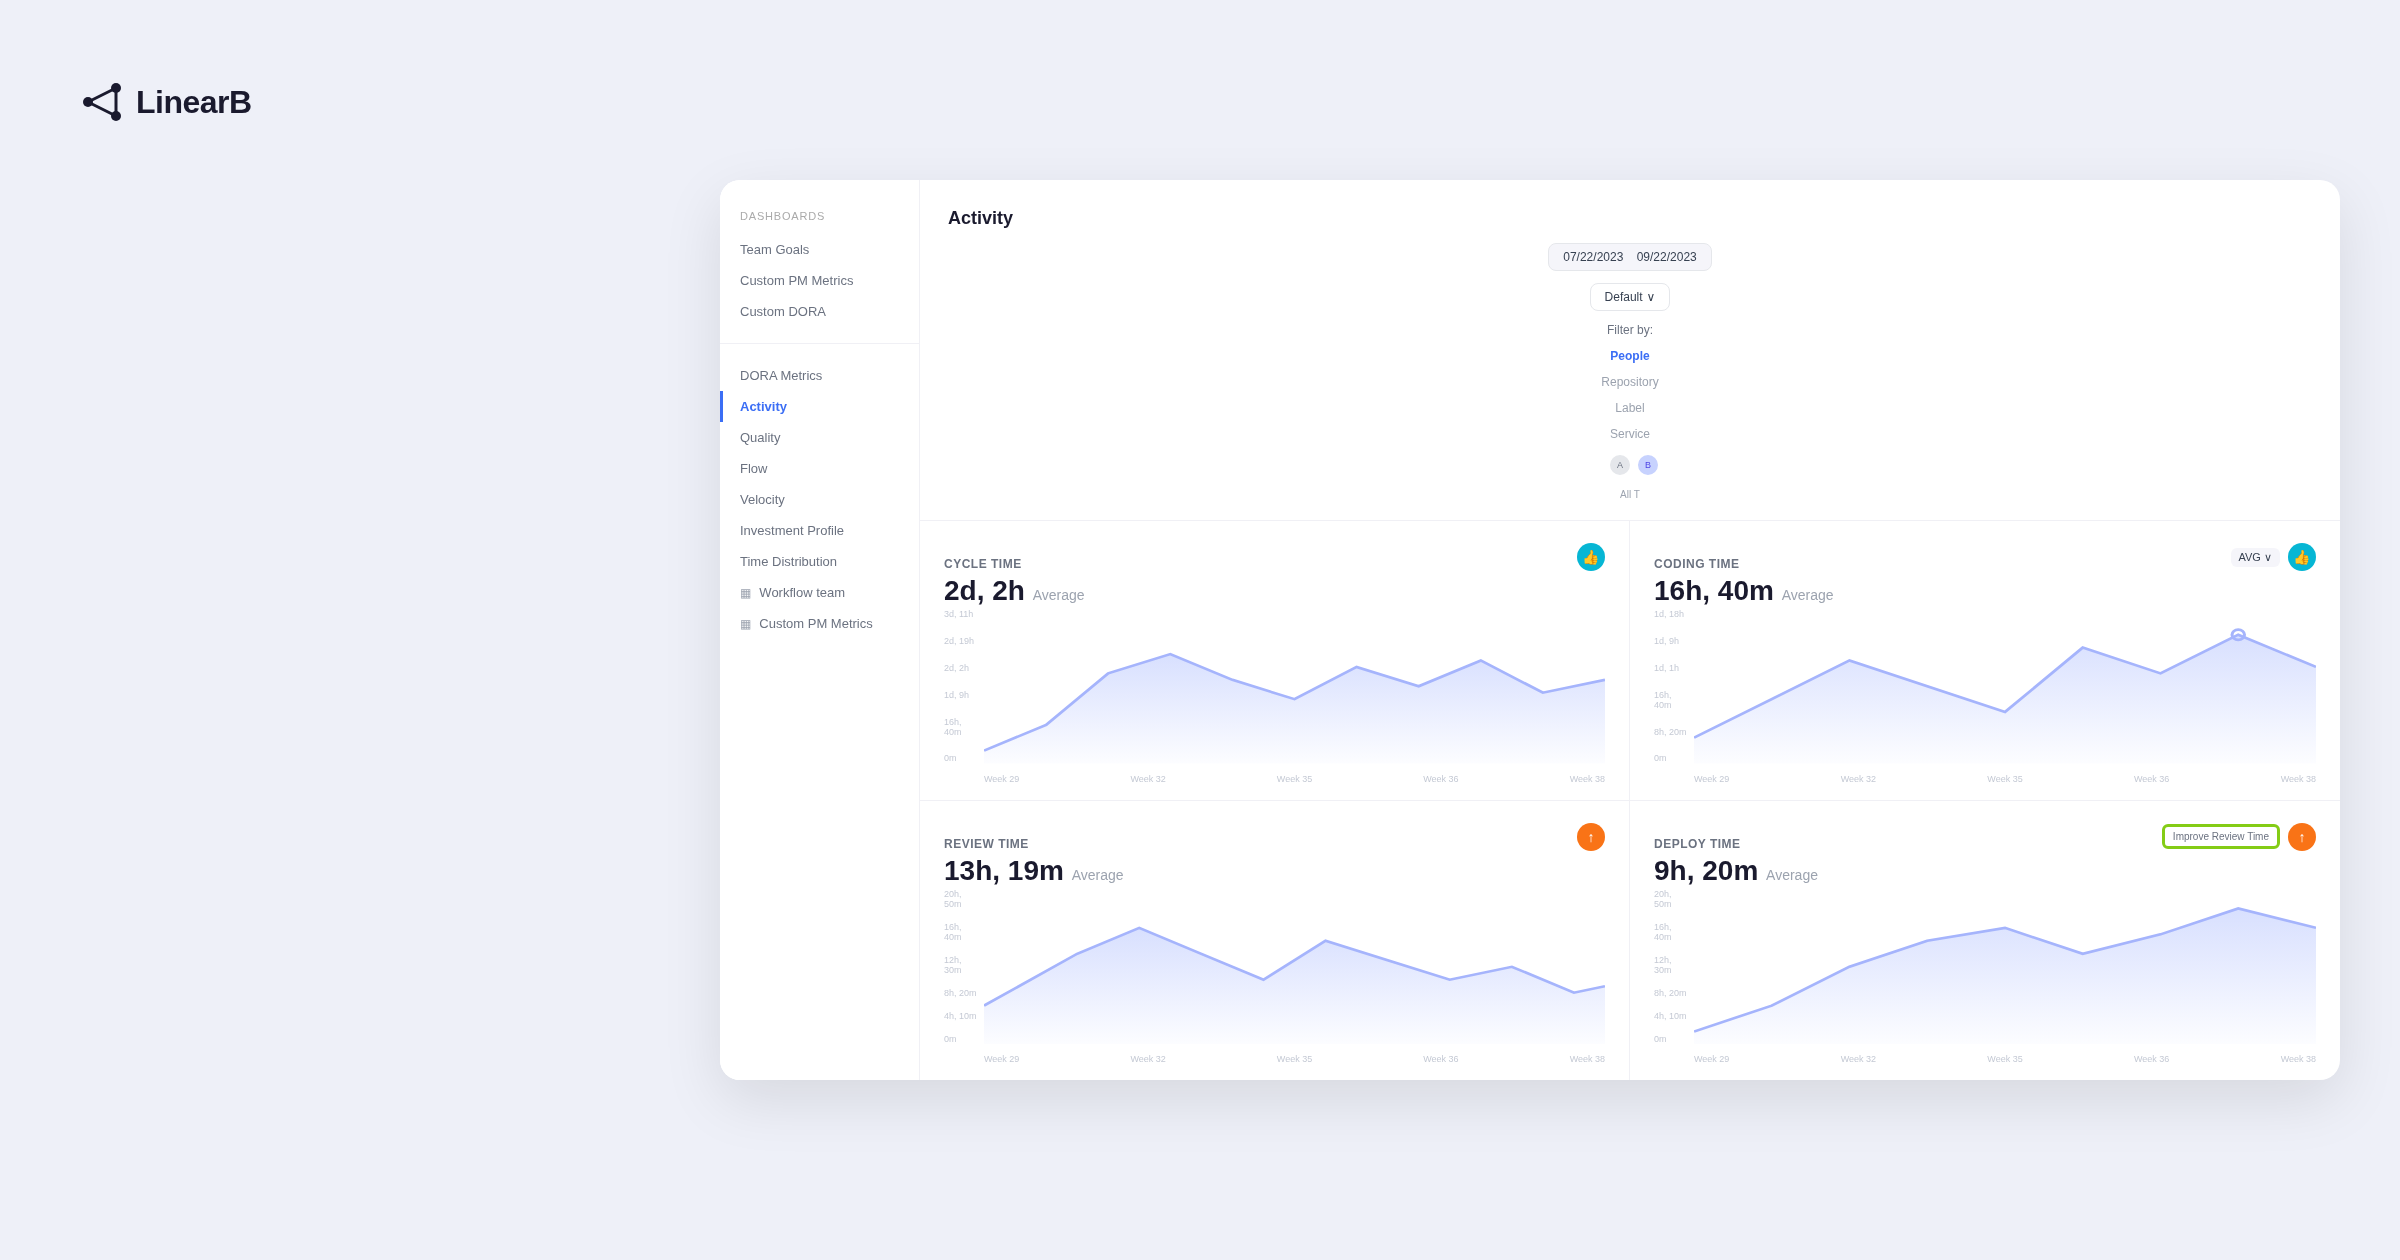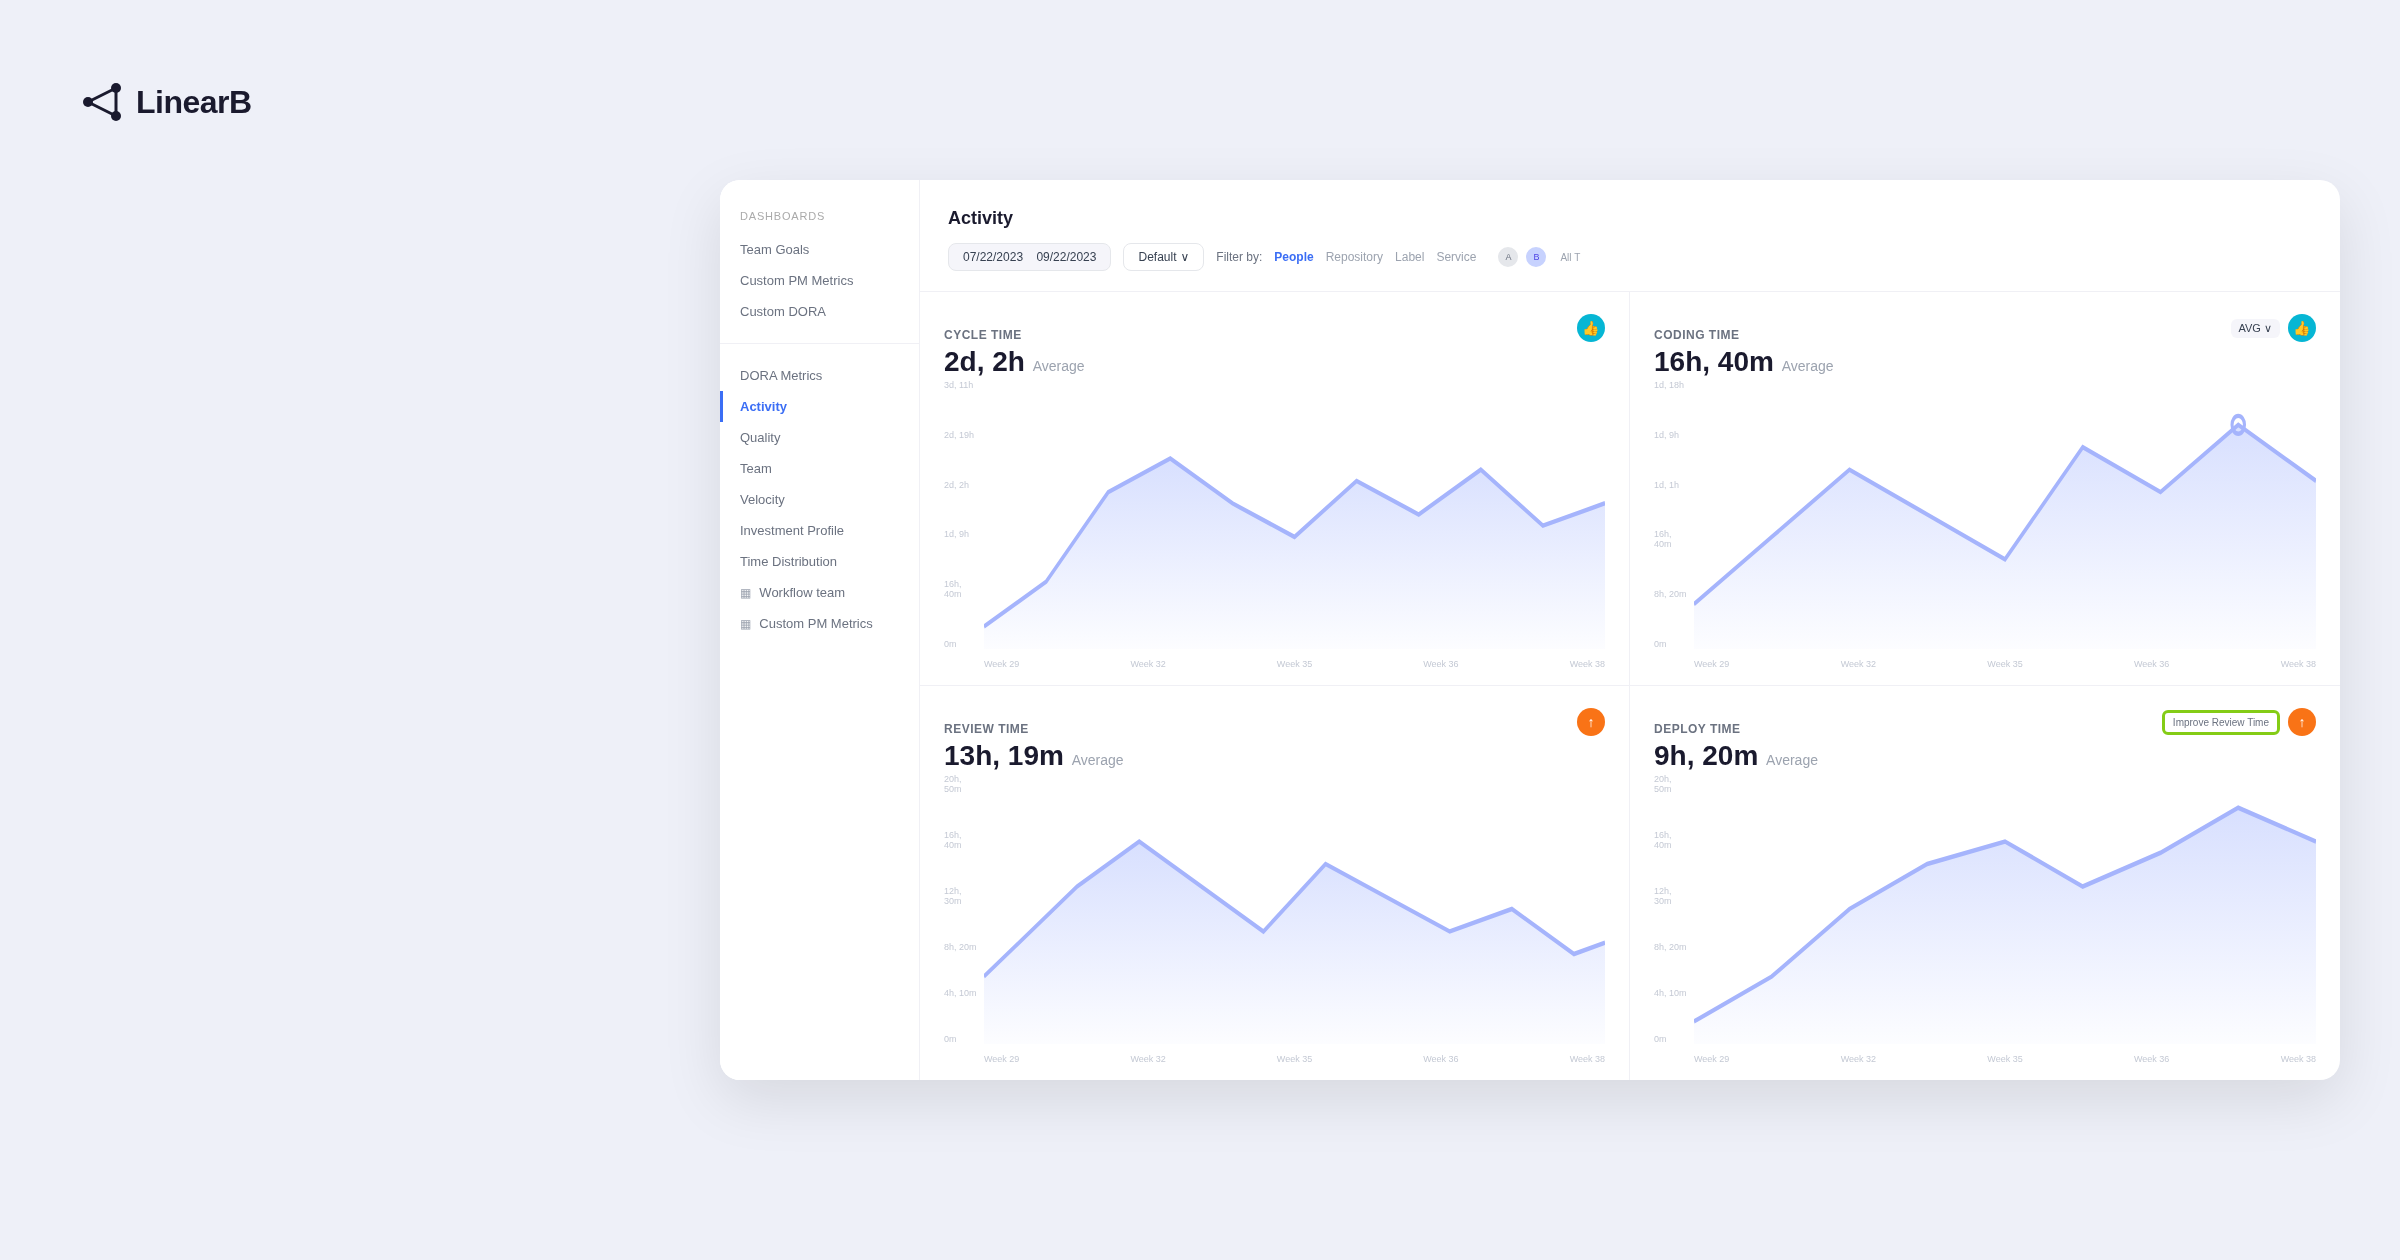--- a/index.html
+++ b/index.html
@@ -132,20 +132,21 @@
       font-size: 18px;
       font-weight: 700;
       color: #1a1a2e;
       margin-bottom: 14px;
     }
 
     .header-controls {
       display: flex;
       align-items: center;
       gap: 12px;
+      flex-direction: column;
     }
 
     .date-range-pill {
       background: #f5f5fa;
       border-radius: 8px;
       padding: 6px 14px;
       font-size: 12px;
       color: #374151;
       border: 1px solid #e5e7eb;
       cursor: pointer;
@@ -351,21 +352,21 @@
       <div class="sidebar-item">
         <span>DORA Metrics</span>
       </div>
       <div class="sidebar-item active">
         <span>Activity</span>
       </div>
       <div class="sidebar-item">
         <span>Quality</span>
       </div>
       <div class="sidebar-item">
-        <span>Team</span>
+        <span>Flow</span>
       </div>
       <div class="sidebar-item">
         <span>Velocity</span>
       </div>
       <div class="sidebar-item">
         <span>Investment Profile</span>
       </div>
       <div class="sidebar-item">
         <span>Time Distribution</span>
       </div>

